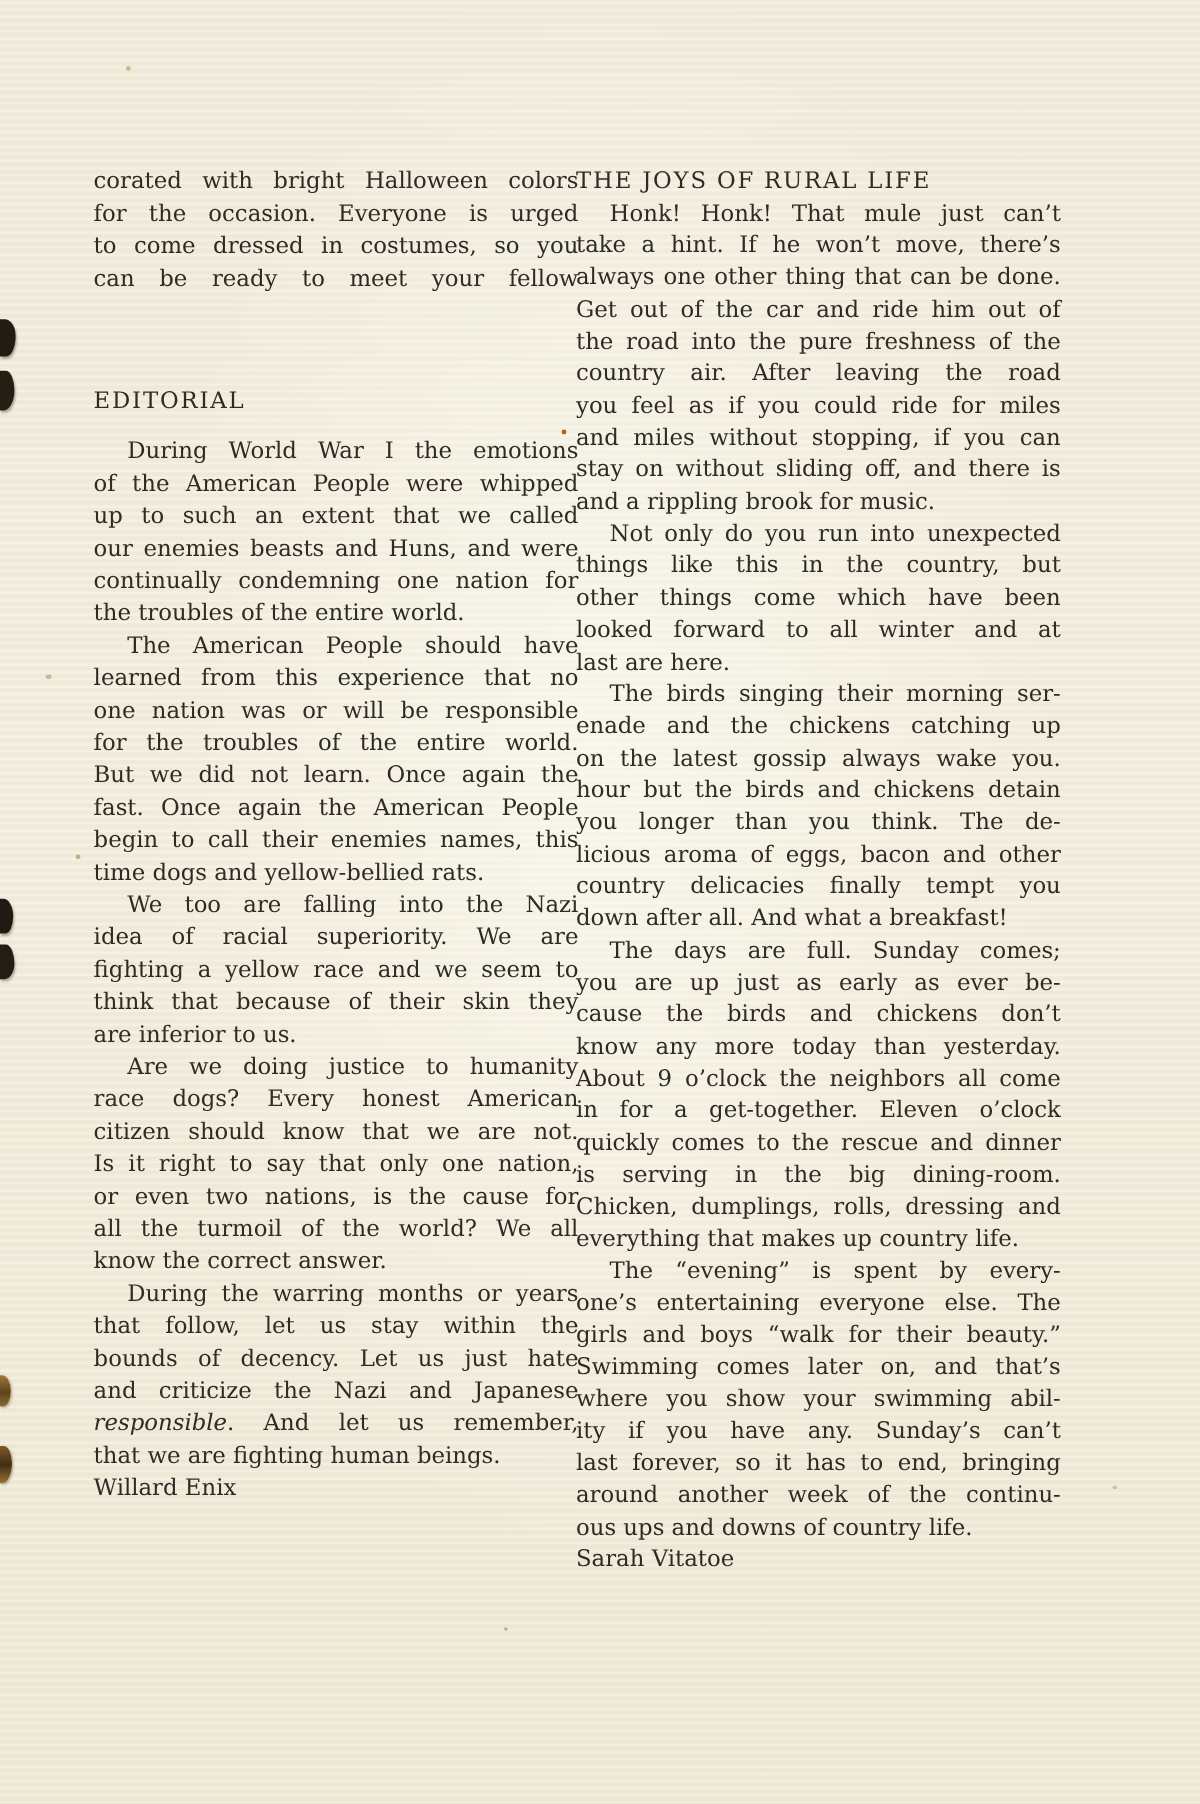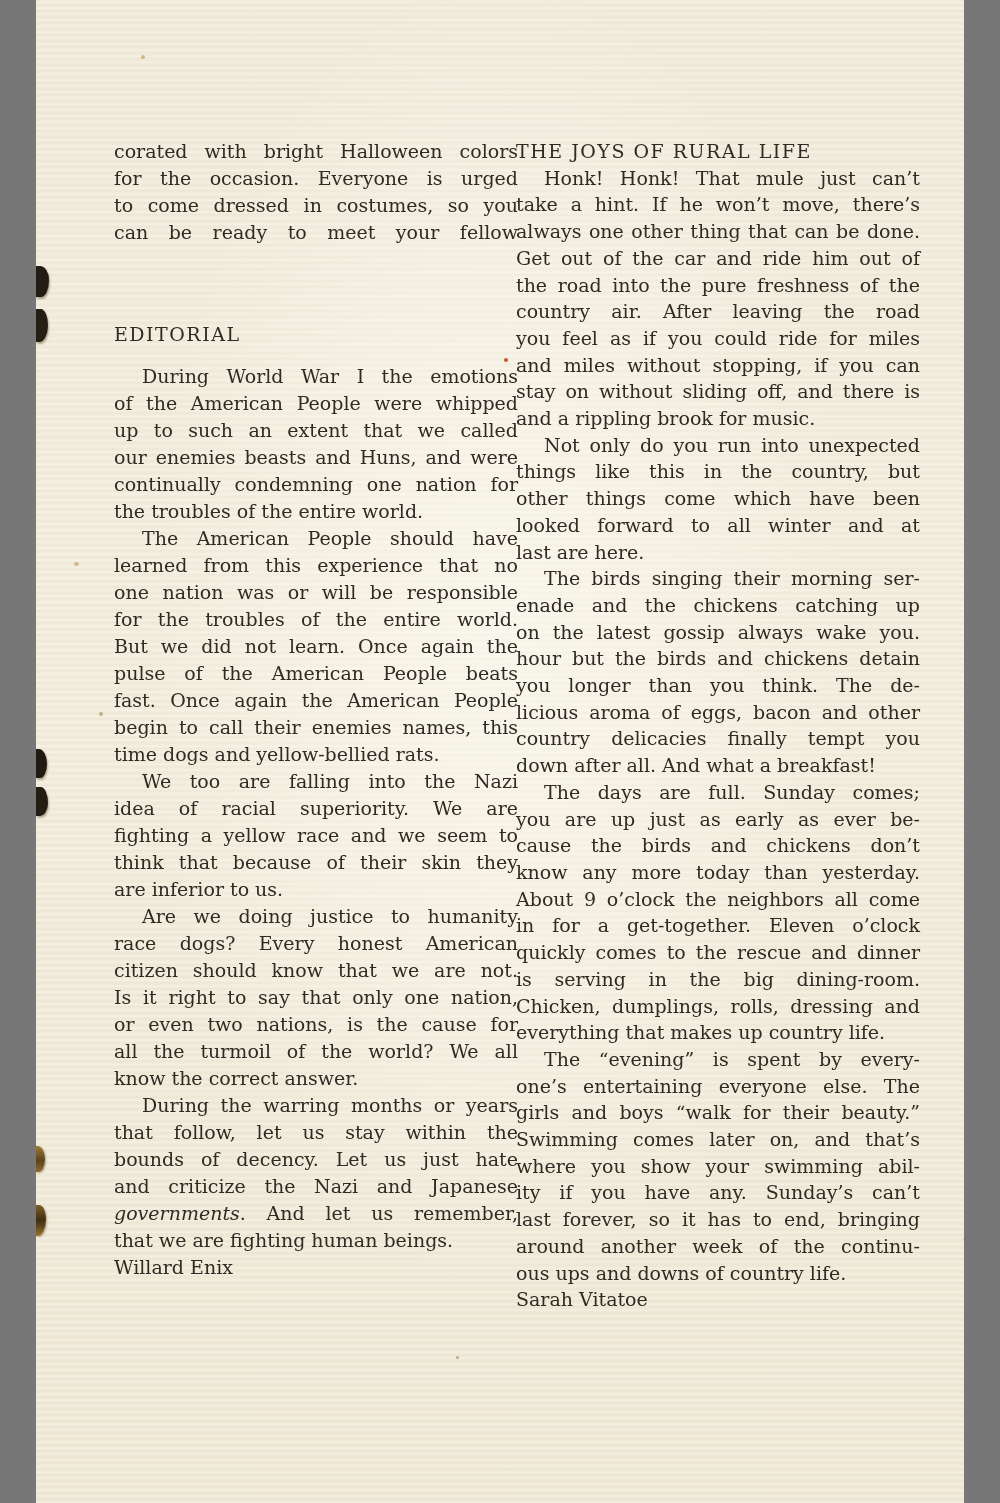--- a/index.html
+++ b/index.html
@@ -1,19 +1,19 @@
 <!DOCTYPE html>
 <html><head>
 <meta charset="utf-8">
 <style>
   html, body { margin: 0; padding: 0; background: #8a8populate; }
   body { background: #777; }
   .page {
     position: relative;
-    width: 928px;
+    width: 1000px;
     height: 1503px;
     margin: 0 auto;
     overflow: hidden;
     background-color: #f1ecdc;
     background-image:
       radial-gradient(ellipse at 50% 42%, rgba(255,253,246,0.55) 0%, rgba(255,253,246,0) 55%),
       repeating-linear-gradient(0deg, rgba(255,255,255,0.22) 0px, rgba(255,255,255,0.22) 1px, rgba(0,0,0,0) 2px, rgba(186,173,142,0.07) 4px, rgba(0,0,0,0) 6px),
       linear-gradient(180deg, #f0ebdb 0%, #f2eddd 45%, #efe9d7 100%);
     font-family: "DejaVu Serif", "Liberation Serif", serif;
     font-size: 19px;
@@ -92,21 +92,20 @@
           <div class="line">our enemies beasts and Huns, and were</div>
           <div class="line">continually condemning one nation for</div>
           <div class="line last">the troubles of the entire world.</div>
         </div>
         <div class="para">
           <div class="line indent">The American People should have</div>
           <div class="line">learned from this experience that no</div>
           <div class="line">one nation was or will be responsible</div>
           <div class="line">for the troubles of the entire world.</div>
           <div class="line">But we did not learn. Once again the</div>
-          <div class="line">pulse of the American People beats</div>
           <div class="line">fast. Once again the American People</div>
           <div class="line">begin to call their enemies names, this</div>
           <div class="line last">time dogs and yellow-bellied rats.</div>
         </div>
         <div class="para">
           <div class="line indent">We too are falling into the Nazi</div>
           <div class="line">idea of racial superiority. We are</div>
           <div class="line">fighting a yellow race and we seem to</div>
           <div class="line">think that because of their skin they</div>
           <div class="line last">are inferior to us.</div>
@@ -118,21 +117,21 @@
           <div class="line">Is it right to say that only one nation,</div>
           <div class="line">or even two nations, is the cause for</div>
           <div class="line">all the turmoil of the world? We all</div>
           <div class="line last">know the correct answer.</div>
         </div>
         <div class="para">
           <div class="line indent">During the warring months or years</div>
           <div class="line">that follow, let us stay within the</div>
           <div class="line">bounds of decency. Let us just hate</div>
           <div class="line">and criticize the Nazi and Japanese</div>
-          <div class="line"><i>governments</i>. And let us remember,</div>
+          <div class="line"><i>responsible</i>. And let us remember,</div>
           <div class="line last">that we are fighting human beings.</div>
         </div>
       </div>
 
     <div class="signature">Willard Enix</div>
   </div>
 
   <div class="col col-right">
     <div class="heading-left">THE JOYS OF RURAL LIFE</div>
 

